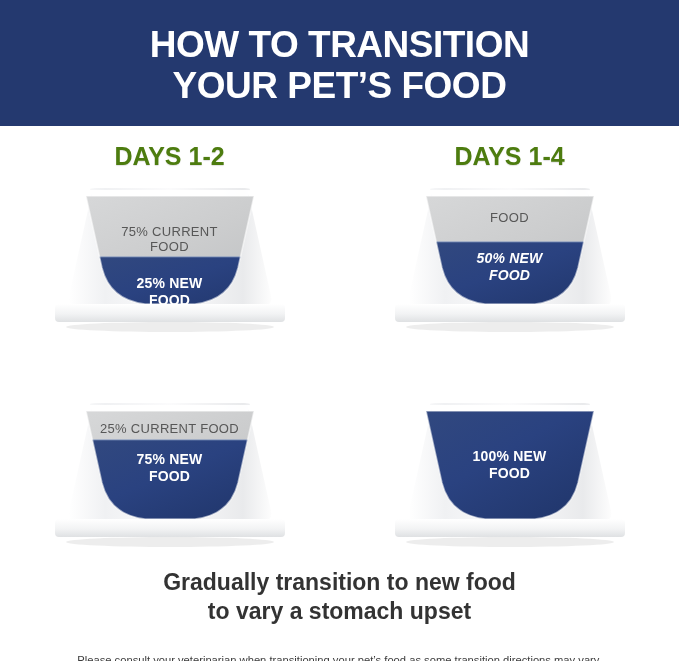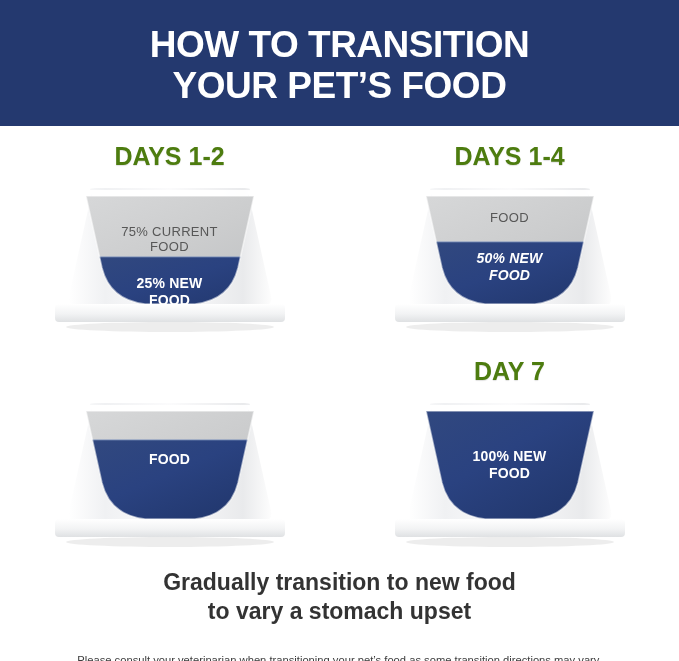--- a/index.html
+++ b/index.html
@@ -295,28 +295,31 @@
           <path d="M47,16 Q42,12 50,12 L200,12 Q208,12 203,16 L226,120 Q228,130 218,130 L32,130 Q22,130 24,120 Z" fill="url(#bodyG3)"></path>
           <path d="M14,128 Q10,128 10,132 L10,142 Q10,146 14,146 L236,146 Q240,146 240,142 L240,132 Q240,128 236,128 Z" fill="url(#baseG3)"></path>
           <path d="M45,14 L205,14 L203,22 L47,22 Z" fill="#ffffff" opacity="0.95"></path>
           <g clip-path="url(#inner3)">
             <rect x="30" y="12" width="190" height="130" fill="url(#grayG3)"></rect>
             <rect x="30" y="49.0" width="190" height="95" fill="url(#blueG3)"></rect>
             <rect x="30" y="48.0" width="190" height="1.6" fill="#7f93bb" opacity="0.55"></rect>
           </g>
           <path d="M41,20 L209,20 L193,92 Q185,124 150,128 L100,128 Q65,124 57,92 Z" fill="none" stroke="#ffffff" stroke-opacity="0.55" stroke-width="1.6"></path>
         </svg>
+        <div class="food-label current" style="top:30px;">
+          <div>25% CURRENT FOOD</div>
+        </div>
         <div class="food-label newfood" style="top:60px;">
+          <div>75% NEW</div>
           <div>FOOD</div>
         </div>
       </div>
     </div>
 
     <div class="cell r1 c1">
-      <div class="cell-title">DAY 7</div>
       <div class="bowl-wrap">
         <svg class="bowl-svg" viewBox="0 0 250 160" xmlns="http://www.w3.org/2000/svg">
           <defs>
             <linearGradient id="bodyG4" x1="0" y1="0" x2="1" y2="0">
               <stop offset="0%" stop-color="#ffffff"></stop>
               <stop offset="18%" stop-color="#f0f1f3"></stop>
               <stop offset="50%" stop-color="#fbfbfc"></stop>
               <stop offset="86%" stop-color="#e9eaec"></stop>
               <stop offset="100%" stop-color="#fdfdfd"></stop>
             </linearGradient>

